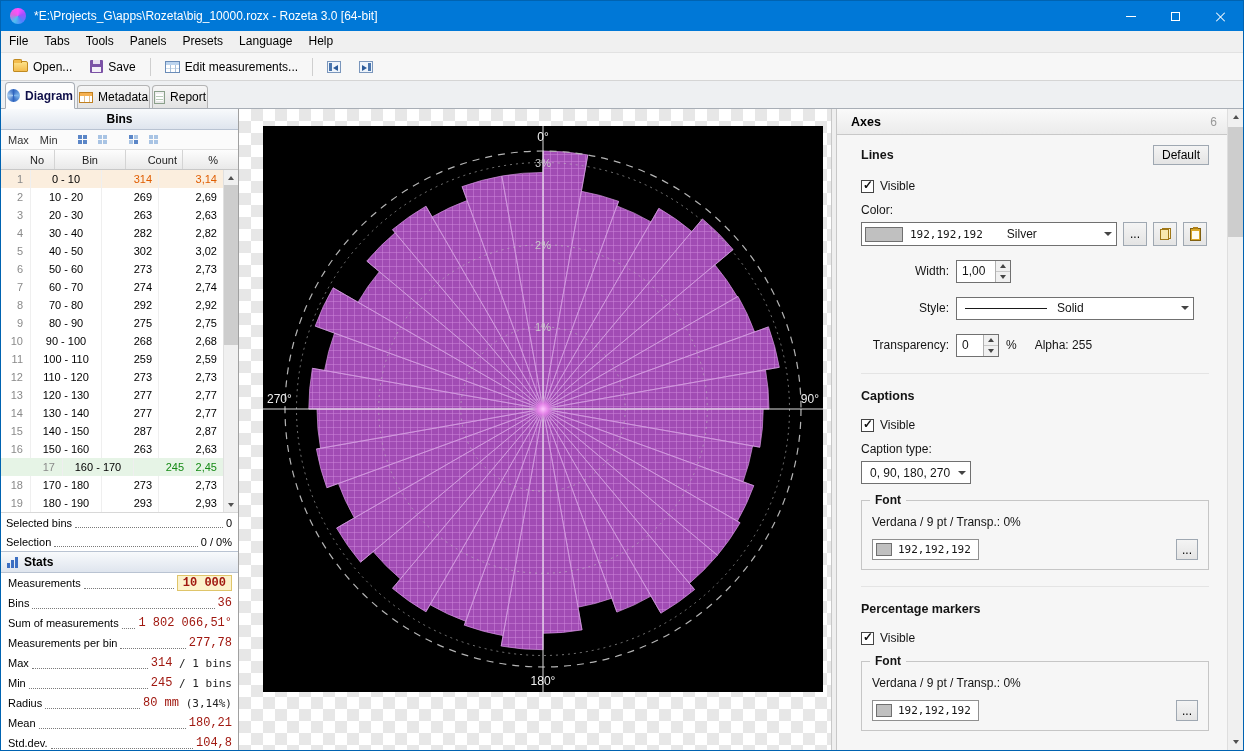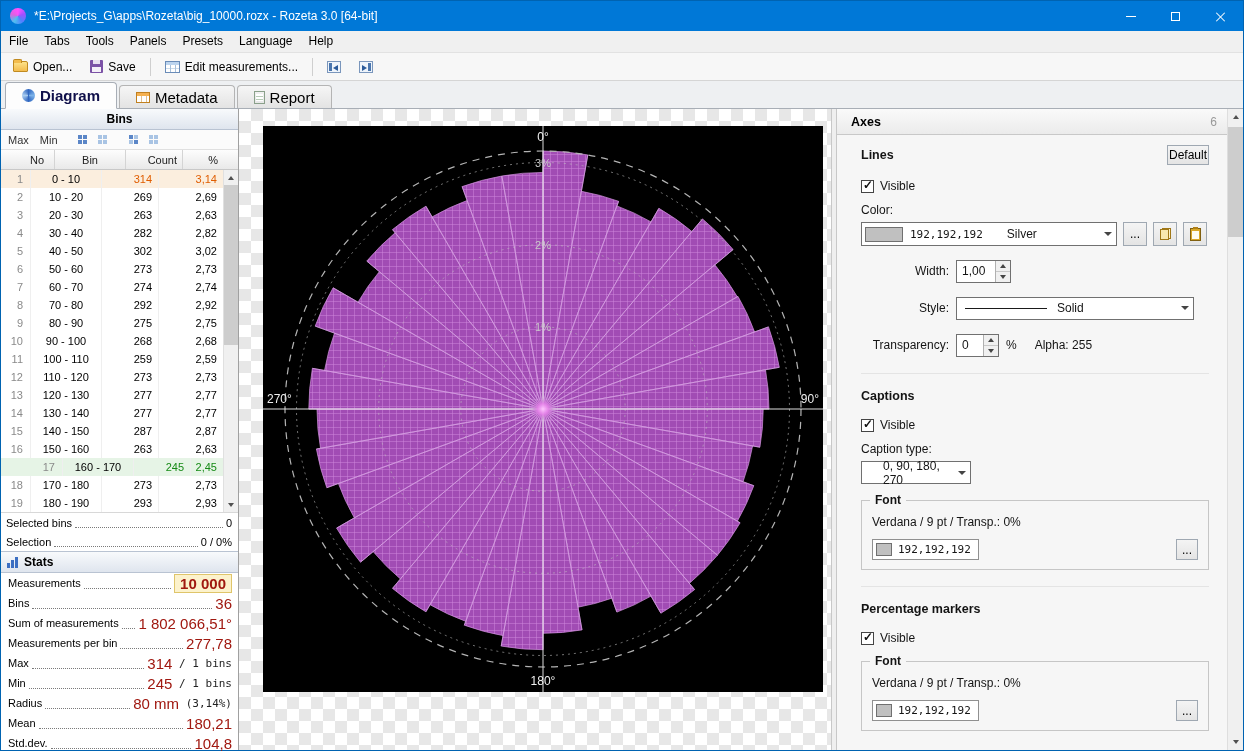--- a/index.html
+++ b/index.html
@@ -40,21 +40,21 @@
 .ic-tgl{width:14px;height:12px;border:1px solid #7a96bc;background:#eef4fb;position:relative;display:inline-block;}
 .ic-tgl::before{content:"";position:absolute;top:1px;bottom:1px;width:3px;background:#4a76ae;}
 .ic-tgl::after{content:"";position:absolute;top:3px;border:3px solid rgba(0,0,0,0);}
 .tgl-left::before{left:1px;}
 .tgl-left::after{right:2px;border-right:5px solid #2a5a9a;}
 .tgl-right::before{right:1px;}
 .tgl-right::after{left:2px;border-left:5px solid #2a5a9a;}
 
 
 .tabrow{flex:0 0 28px;background:#eef0f2;border-bottom:1px solid #a8aeb6;display:flex;align-items:flex-end;padding-left:4px;}
-.tab{display:inline-flex;align-items:center;gap:5px;padding:0 16px;height:23px;margin-right:2px;border:1px solid #b4b4b4;border-bottom:none;border-radius:4px 4px 0 0;background:linear-gradient(#f6f6f6,#e3e3e3);font-size:15px;}
+.tab{display:inline-flex;align-items:center;gap:5px;padding:0 1px;height:23px;margin-right:2px;border:1px solid #b4b4b4;border-bottom:none;border-radius:4px 4px 0 0;background:linear-gradient(#f6f6f6,#e3e3e3);font-size:12px;}
 .tab.active{height:27px;background:#fdfdfd;border-color:#a8aeb6;margin-bottom:-1px;border-bottom:1px solid #fdfdfd;font-weight:bold;color:#10104a;z-index:2;}
 .ic-rose{width:13px;height:13px;border-radius:50%;background:conic-gradient(#2f66c0,#7db4ea,#2f66c0,#a8ccf0,#2f66c0);flex:0 0 13px;}
 .ic-meta{width:14px;height:11px;border:1px solid #c08020;background:
  linear-gradient(#f5b050 0 3px,rgba(0,0,0,0) 3px),
  repeating-linear-gradient(90deg,rgba(0,0,0,0) 0 4px,#e0c090 4px 5px),#fff;}
 .ic-doc{width:11px;height:13px;border:1px solid #8aa08a;background:repeating-linear-gradient(#fff 0 2px,#b8ccb8 2px 3px) content-box #fff;padding:2px 1px;}
 
 
 .main{flex:1;display:flex;min-height:0;background:#fff;}
 
@@ -98,21 +98,21 @@
 .info-line:first-of-type{border-top:1px solid #e6e6e6;}
 .lead{flex:1;border-bottom:1px dotted #7a7a7a;margin:0 3px;align-self:flex-end;margin-bottom:4px;}
 .stats-header{justify-content:flex-start;padding-left:6px;gap:6px;flex:0 0 22px;border-top:1px solid #b9c3d2;}
 .ic-stats{display:inline-flex;align-items:flex-end;gap:1px;height:11px;}
 .ic-stats i{width:3px;background:#3c6fc2;}
 .ic-stats .b1{height:5px;}
 .ic-stats .b2{height:8px;}
 .ic-stats .b3{height:11px;}
 .stats-body{flex:1;}
 .stat-row{height:20px;display:flex;align-items:center;padding:0 6px 0 7px;}
-.stat-value{color:#a01810;font-family:Liberation Sans, sans-serif;font-size:15px;}
+.stat-value{color:#a01810;font-family:Liberation Mono, monospace;font-size:12px;}
 .stat-value.hl{font-weight:bold;background:#fcf2cc;border:1px solid #dfc56a;padding:0 5px;}
 .stat-suffix{color:#222;font-family:"DejaVu Sans Mono",monospace;font-size:11px;white-space:pre;}
 
 
 .canvas{flex:1;position:relative;overflow:hidden;background-color:#fff;
  background-image:linear-gradient(45deg,#e7e7e7 25%,rgba(0,0,0,0) 25%,rgba(0,0,0,0) 75%,#e7e7e7 75%),
  linear-gradient(45deg,#e7e7e7 25%,rgba(0,0,0,0) 25%,rgba(0,0,0,0) 75%,#e7e7e7 75%);
  background-size:24px 24px;background-position:0 0,12px 12px;}
 .black-square{position:absolute;left:24px;top:17px;width:560px;height:566px;background:#000;}
 
@@ -121,21 +121,21 @@
 
 
 .right-panel{flex:0 0 390px;display:flex;flex-direction:column;background:#f6f6f6;min-width:0;}
 .rp-header{flex:0 0 26px;background:linear-gradient(#fafafa,#ebebeb);border-bottom:1px solid #c8c8c8;display:flex;align-items:center;padding:0 10px 0 14px;}
 .rp-title{font-weight:bold;font-size:12.5px;flex:1;}
 .rp-badge{color:#999;}
 .rp-content{flex:1;padding:8px 18px 0 24px;overflow:hidden;font-size:12px;color:#141414;}
 .sec-row{display:flex;justify-content:space-between;align-items:center;height:24px;}
 .sec-head{font-weight:bold;font-size:12.5px;}
 .sec-head.mt{margin-top:12px;height:20px;display:flex;align-items:center;}
-.btn{font:inherit;background:linear-gradient(#f4f4f4,#e4e4e4);border:1px solid #9fa8b2;padding:2px 1px;}
+.btn{font:inherit;background:linear-gradient(#f4f4f4,#e4e4e4);border:1px solid #9fa8b2;padding:2px 8px;}
 .btn.sq{width:24px;height:24px;padding:0;margin-left:6px;display:inline-flex;align-items:center;justify-content:center;}
 .chk-row{display:flex;align-items:center;gap:6px;margin:12px 0 10px;height:14px;}
 .chk{width:13px;height:13px;border:1px solid #444;background:#fff;position:relative;flex:0 0 13px;}
 .chk.checked::after{content:"✓";position:absolute;left:1px;top:-3px;font-size:12px;font-weight:bold;color:#101010;}
 .lbl{margin:10px 0 5px;}
 .color-row{display:flex;align-items:center;}
 .color-combo{display:flex;align-items:center;width:256px;height:24px;border:1px solid #707070;background:#fff;padding-left:3px;}
 .swatch{width:38px;height:15px;background:#c0c0c0;border:1px solid #707070;flex:0 0 38px;}
 .swatch.sm{width:16px;height:13px;flex:0 0 16px;}
 .cc-rgb{margin-left:7px;font-family:"DejaVu Sans Mono",monospace;font-size:11px;}
@@ -153,21 +153,21 @@
 .spin{display:flex;height:23px;border:1px solid #707070;background:#fff;}
 .spin-val{width:38px;padding:0 5px;line-height:21px;}
 .spin.narrow .spin-val{width:26px;}
 .spin-btns{width:15px;display:flex;flex-direction:column;border-left:1px solid #b0b0b0;}
 .spin-btns i{flex:1;display:flex;align-items:center;justify-content:center;background:#f0f0f0;}
 .spin-btns i.up{border-bottom:1px solid #c8c8c8;}
 .spin-btns i.up::after{content:"";border:3px solid rgba(0,0,0,0);border-bottom:4px solid #444;margin-top:-3px;}
 .spin-btns i.down::after{content:"";border:3px solid rgba(0,0,0,0);border-top:4px solid #444;margin-bottom:-3px;}
 .pct-sign{margin-left:7px;}
 .alpha{margin-left:18px;}
-.combo{display:flex;align-items:center;height:23px;border:1px solid #707070;background:#fff;padding-left:21px;}
+.combo{display:flex;align-items:center;height:23px;border:1px solid #707070;background:#fff;padding-left:8px;}
 .style-combo{width:238px;padding-left:8px;}
 .line-sample{width:82px;height:0;border-top:1px solid #1a1a1a;margin-right:10px;}
 .combo .flex{flex:1;}
 .combo.small{width:110px;}
 .sep{border-top:1px solid #e4e4e4;margin-top:16px;}
 .groupbox{border:1px solid #c6c6c6;margin-top:16px;padding:13px 10px 9px;position:relative;}
 .legend{position:absolute;top:-8px;left:8px;background:#f6f6f6;padding:0 5px;font-weight:bold;}
 .font-desc{margin:1px 0 10px;}
 .chip-row{display:flex;align-items:center;}
 .chip-box{display:inline-flex;align-items:center;border:1px solid #909090;background:#fff;height:21px;padding:0 3px;gap:6px;}

